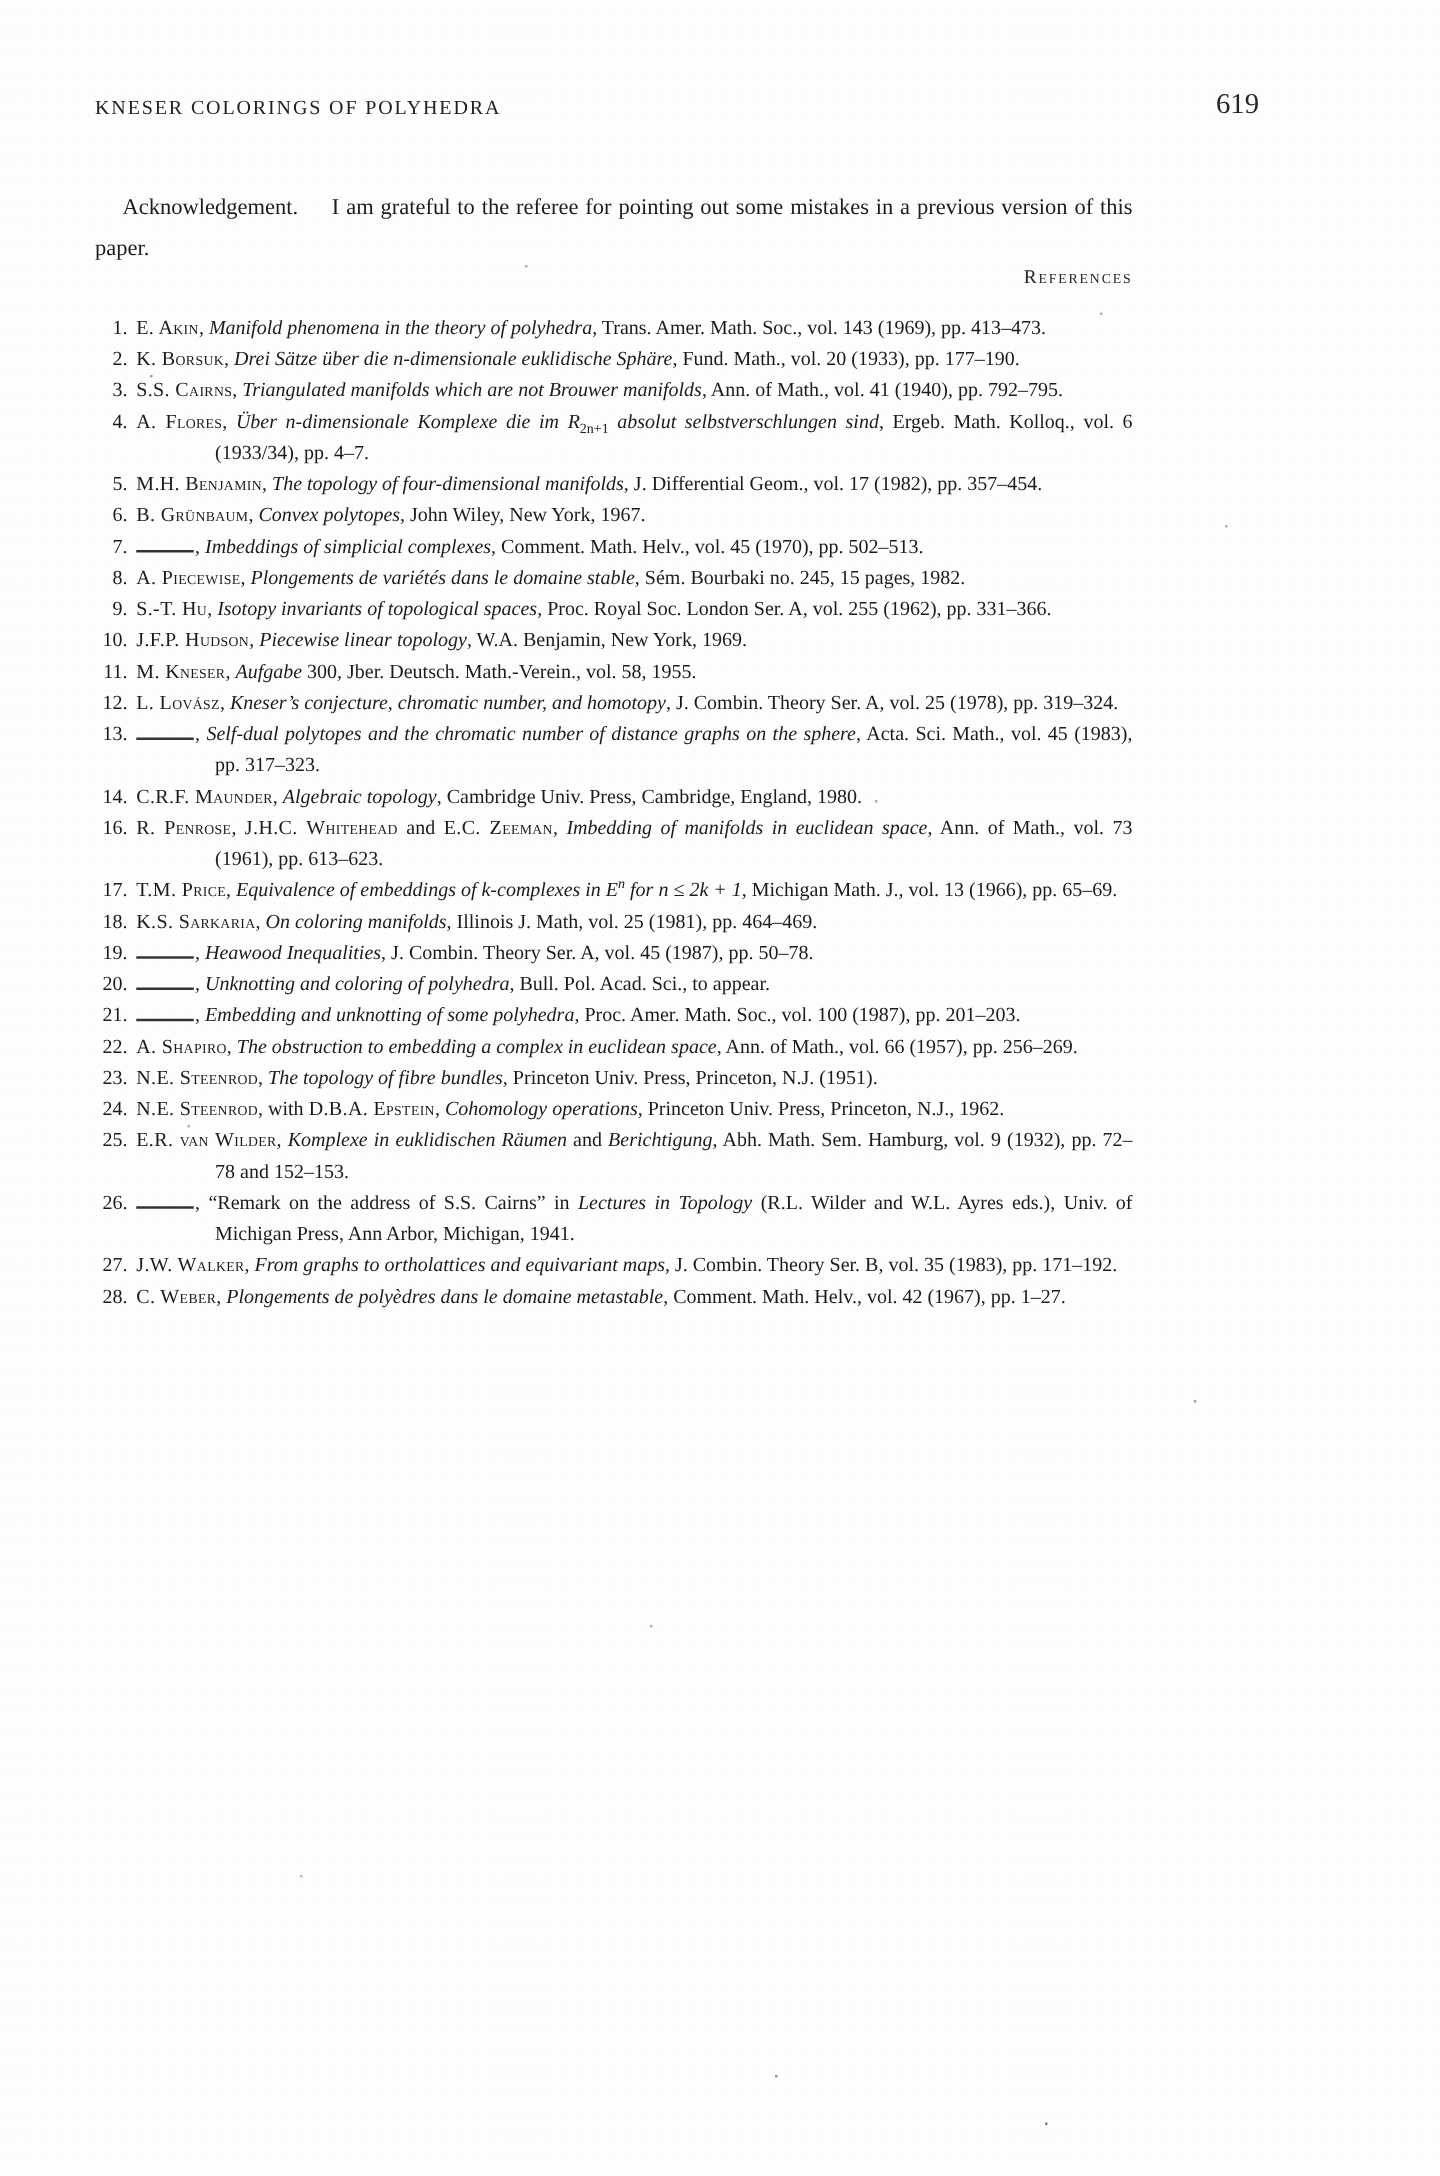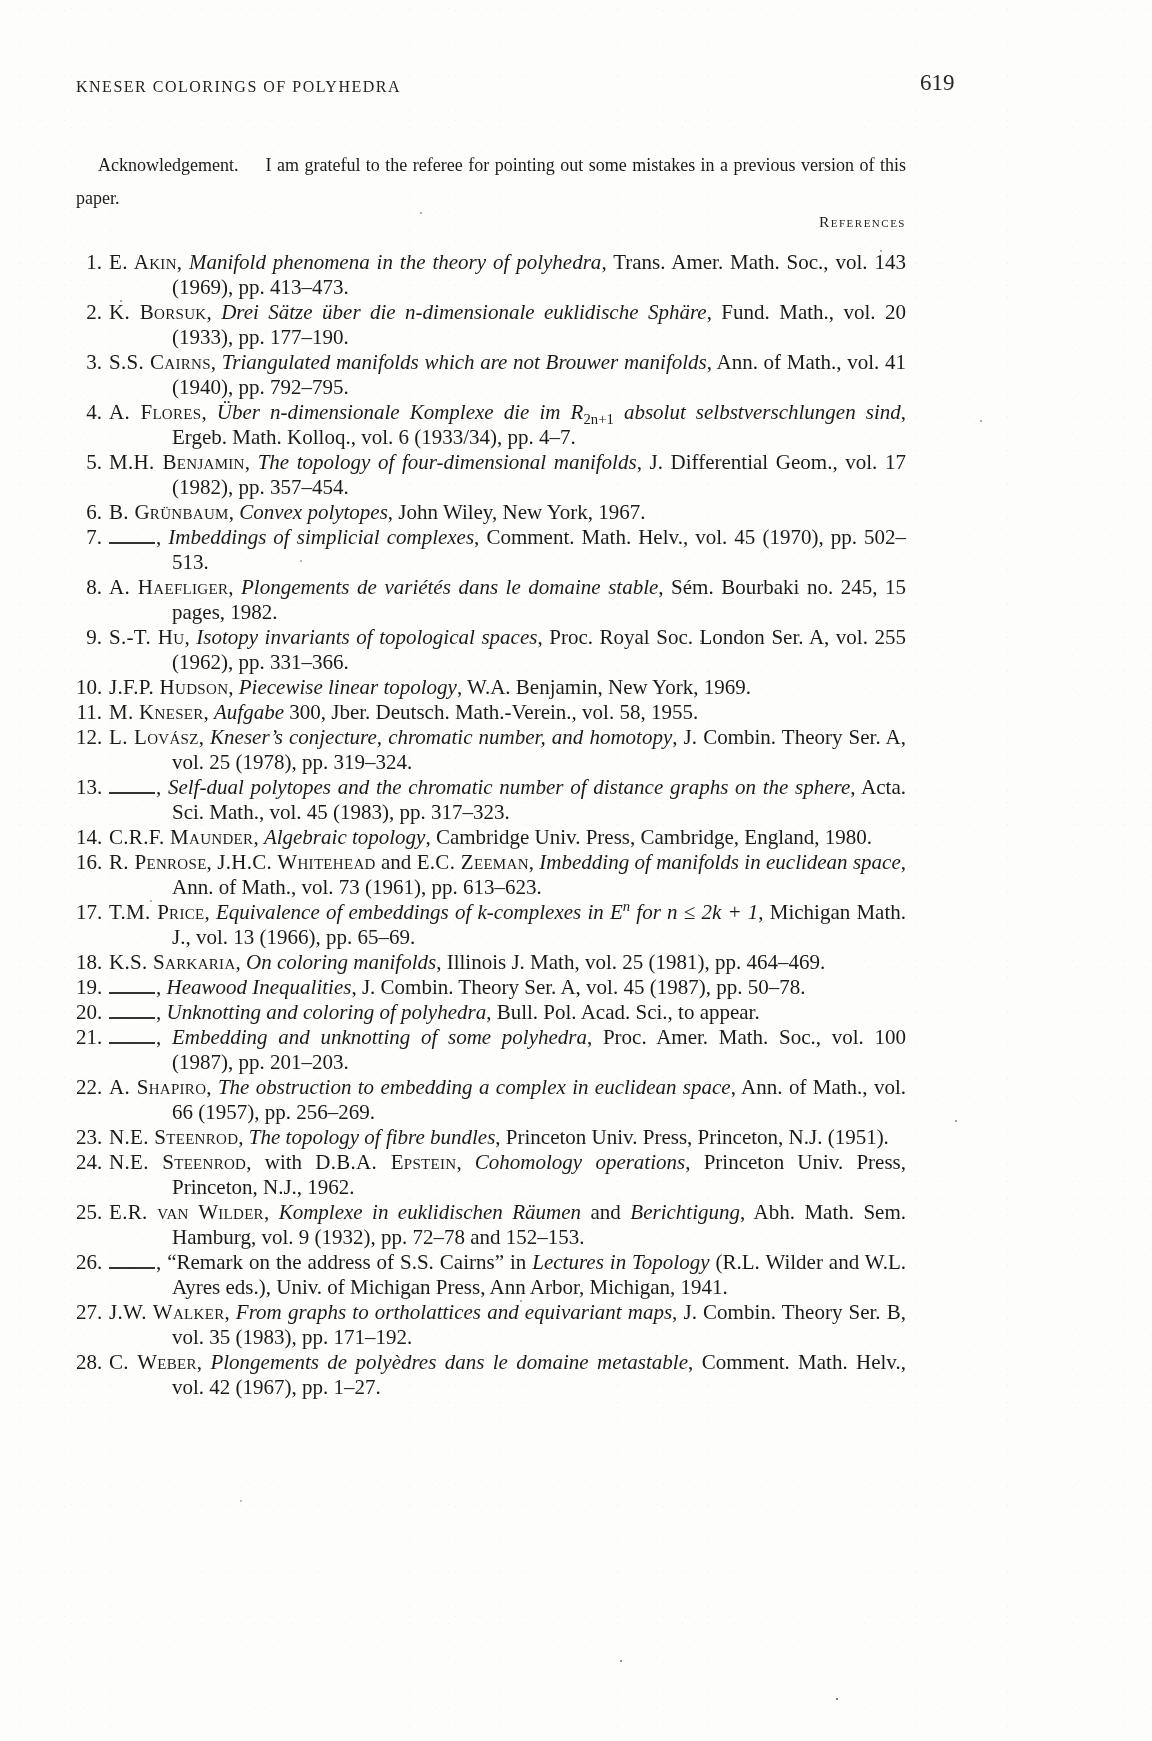--- a/index.html
+++ b/index.html
@@ -25,42 +25,42 @@
   .page { position: absolute; left: 76px; top: 0; width: 830px; }
 
   .running-head {
     position: absolute; top: 78px; left: 0; width: 100%;
     text-align: left;
     font-size: 16px; letter-spacing: 1.5px;
     color: #222;
   }
   .page-number {
     position: absolute; top: 70px; left: 844px; width: 140px;
-    font-size: 23px; color: #262626;
+    font-size: 23px; color: #262626; text-align: center;
   }
 
   .acknowledgement {
     position: absolute; top: 131px; left: 0; width: 100%;
     font-size: 18px; line-height: 33px;
     text-align: justify;
     text-indent: 22px;
   }
   .ack-lead { margin-right: 27px; }
 
   .references-heading {
     position: absolute; top: 213px; left: 0; width: 100%;
     text-align: right;
     font-variant: small-caps;
     font-size: 15.5px; letter-spacing: 1.5px;
     color: #242424;
   }
 
   .reference-list {
     position: absolute; top: 250px; left: 0; width: 100%;
-    font-size: 21px; line-height: 25px;
+    font-size: 16px; line-height: 25px;
   }
   .ref {
     padding-left: 96px;
     text-indent: -96px;
     text-align: justify;
   }
   .ref-num {
     display: inline-block; width: 26px;
     text-align: right; text-indent: 0;
     margin-right: 7px;
@@ -99,21 +99,21 @@
   <div class="references-heading">References</div>
 
   <div class="reference-list">
       <div class="ref"><span class="ref-num">1.</span><span class="seg-sc">E. Akin</span><span class="seg-r">, </span><span class="seg-i">Manifold phenomena in the theory of polyhedra</span><span class="seg-r">, Trans. Amer. Math. Soc., vol. 143 (1969), pp. 413–473.</span></div>
       <div class="ref"><span class="ref-num">2.</span><span class="seg-sc">K. Borsuk</span><span class="seg-r">, </span><span class="seg-i">Drei Sätze über die n-dimensionale euklidische Sphäre</span><span class="seg-r">, Fund. Math., vol. 20 (1933), pp. 177–190.</span></div>
       <div class="ref"><span class="ref-num">3.</span><span class="seg-sc">S.S. Cairns</span><span class="seg-r">, </span><span class="seg-i">Triangulated manifolds which are not Brouwer manifolds</span><span class="seg-r">, Ann. of Math., vol. 41 (1940), pp. 792–795.</span></div>
       <div class="ref"><span class="ref-num">4.</span><span class="seg-sc">A. Flores</span><span class="seg-r">, </span><span class="seg-i">Über n-dimensionale Komplexe die im R</span><span class="seg-sub">2n+1</span><span class="seg-i"> absolut selbstverschlungen sind</span><span class="seg-r">, Ergeb. Math. Kolloq., vol. 6 (1933/34), pp. 4–7.</span></div>
       <div class="ref"><span class="ref-num">5.</span><span class="seg-sc">M.H. Benjamin</span><span class="seg-r">, </span><span class="seg-i">The topology of four-dimensional manifolds</span><span class="seg-r">, J. Differential Geom., vol. 17 (1982), pp. 357–454.</span></div>
       <div class="ref"><span class="ref-num">6.</span><span class="seg-sc">B. Grünbaum</span><span class="seg-r">, </span><span class="seg-i">Convex polytopes</span><span class="seg-r">, John Wiley, New York, 1967.</span></div>
       <div class="ref"><span class="ref-num">7.</span><span class="seg-dash"></span><span class="seg-r">, </span><span class="seg-i">Imbeddings of simplicial complexes</span><span class="seg-r">, Comment. Math. Helv., vol. 45 (1970), pp. 502–513.</span></div>
-      <div class="ref"><span class="ref-num">8.</span><span class="seg-sc">A. Haefliger</span><span class="seg-r">, </span><span class="seg-i">Plongements de variétés dans le domaine stable</span><span class="seg-r">, Sém. Bourbaki no. 245, 15 pages, 1982.</span></div>
+      <div class="ref"><span class="ref-num">8.</span><span class="seg-sc">A. Piecewise</span><span class="seg-r">, </span><span class="seg-i">Plongements de variétés dans le domaine stable</span><span class="seg-r">, Sém. Bourbaki no. 245, 15 pages, 1982.</span></div>
       <div class="ref"><span class="ref-num">9.</span><span class="seg-sc">S.-T. Hu</span><span class="seg-r">, </span><span class="seg-i">Isotopy invariants of topological spaces</span><span class="seg-r">, Proc. Royal Soc. London Ser. A, vol. 255 (1962), pp. 331–366.</span></div>
       <div class="ref"><span class="ref-num">10.</span><span class="seg-sc">J.F.P. Hudson</span><span class="seg-r">, </span><span class="seg-i">Piecewise linear topology</span><span class="seg-r">, W.A. Benjamin, New York, 1969.</span></div>
       <div class="ref"><span class="ref-num">11.</span><span class="seg-sc">M. Kneser</span><span class="seg-r">, </span><span class="seg-i">Aufgabe</span><span class="seg-r"> 300, Jber. Deutsch. Math.-Verein., vol. 58, 1955.</span></div>
       <div class="ref"><span class="ref-num">12.</span><span class="seg-sc">L. Lovász</span><span class="seg-r">, </span><span class="seg-i">Kneser’s conjecture, chromatic number, and homotopy</span><span class="seg-r">, J. Combin. Theory Ser. A, vol. 25 (1978), pp. 319–324.</span></div>
       <div class="ref"><span class="ref-num">13.</span><span class="seg-dash"></span><span class="seg-r">, </span><span class="seg-i">Self-dual polytopes and the chromatic number of distance graphs on the sphere</span><span class="seg-r">, Acta. Sci. Math., vol. 45 (1983), pp. 317–323.</span></div>
       <div class="ref"><span class="ref-num">14.</span><span class="seg-sc">C.R.F. Maunder</span><span class="seg-r">, </span><span class="seg-i">Algebraic topology</span><span class="seg-r">, Cambridge Univ. Press, Cambridge, England, 1980.</span></div>
       <div class="ref"><span class="ref-num">16.</span><span class="seg-sc">R. Penrose</span><span class="seg-r">, </span><span class="seg-sc">J.H.C. Whitehead</span><span class="seg-r"> and </span><span class="seg-sc">E.C. Zeeman</span><span class="seg-r">, </span><span class="seg-i">Imbedding of manifolds in euclidean space</span><span class="seg-r">, Ann. of Math., vol. 73 (1961), pp. 613–623.</span></div>
       <div class="ref"><span class="ref-num">17.</span><span class="seg-sc">T.M. Price</span><span class="seg-r">, </span><span class="seg-i">Equivalence of embeddings of k-complexes in E</span><span class="seg-sup">n</span><span class="seg-i"> for n ≤ 2k + 1</span><span class="seg-r">, Michigan Math. J., vol. 13 (1966), pp. 65–69.</span></div>
       <div class="ref"><span class="ref-num">18.</span><span class="seg-sc">K.S. Sarkaria</span><span class="seg-r">, </span><span class="seg-i">On coloring manifolds</span><span class="seg-r">, Illinois J. Math, vol. 25 (1981), pp. 464–469.</span></div>
       <div class="ref"><span class="ref-num">19.</span><span class="seg-dash"></span><span class="seg-r">, </span><span class="seg-i">Heawood Inequalities</span><span class="seg-r">, J. Combin. Theory Ser. A, vol. 45 (1987), pp. 50–78.</span></div>

